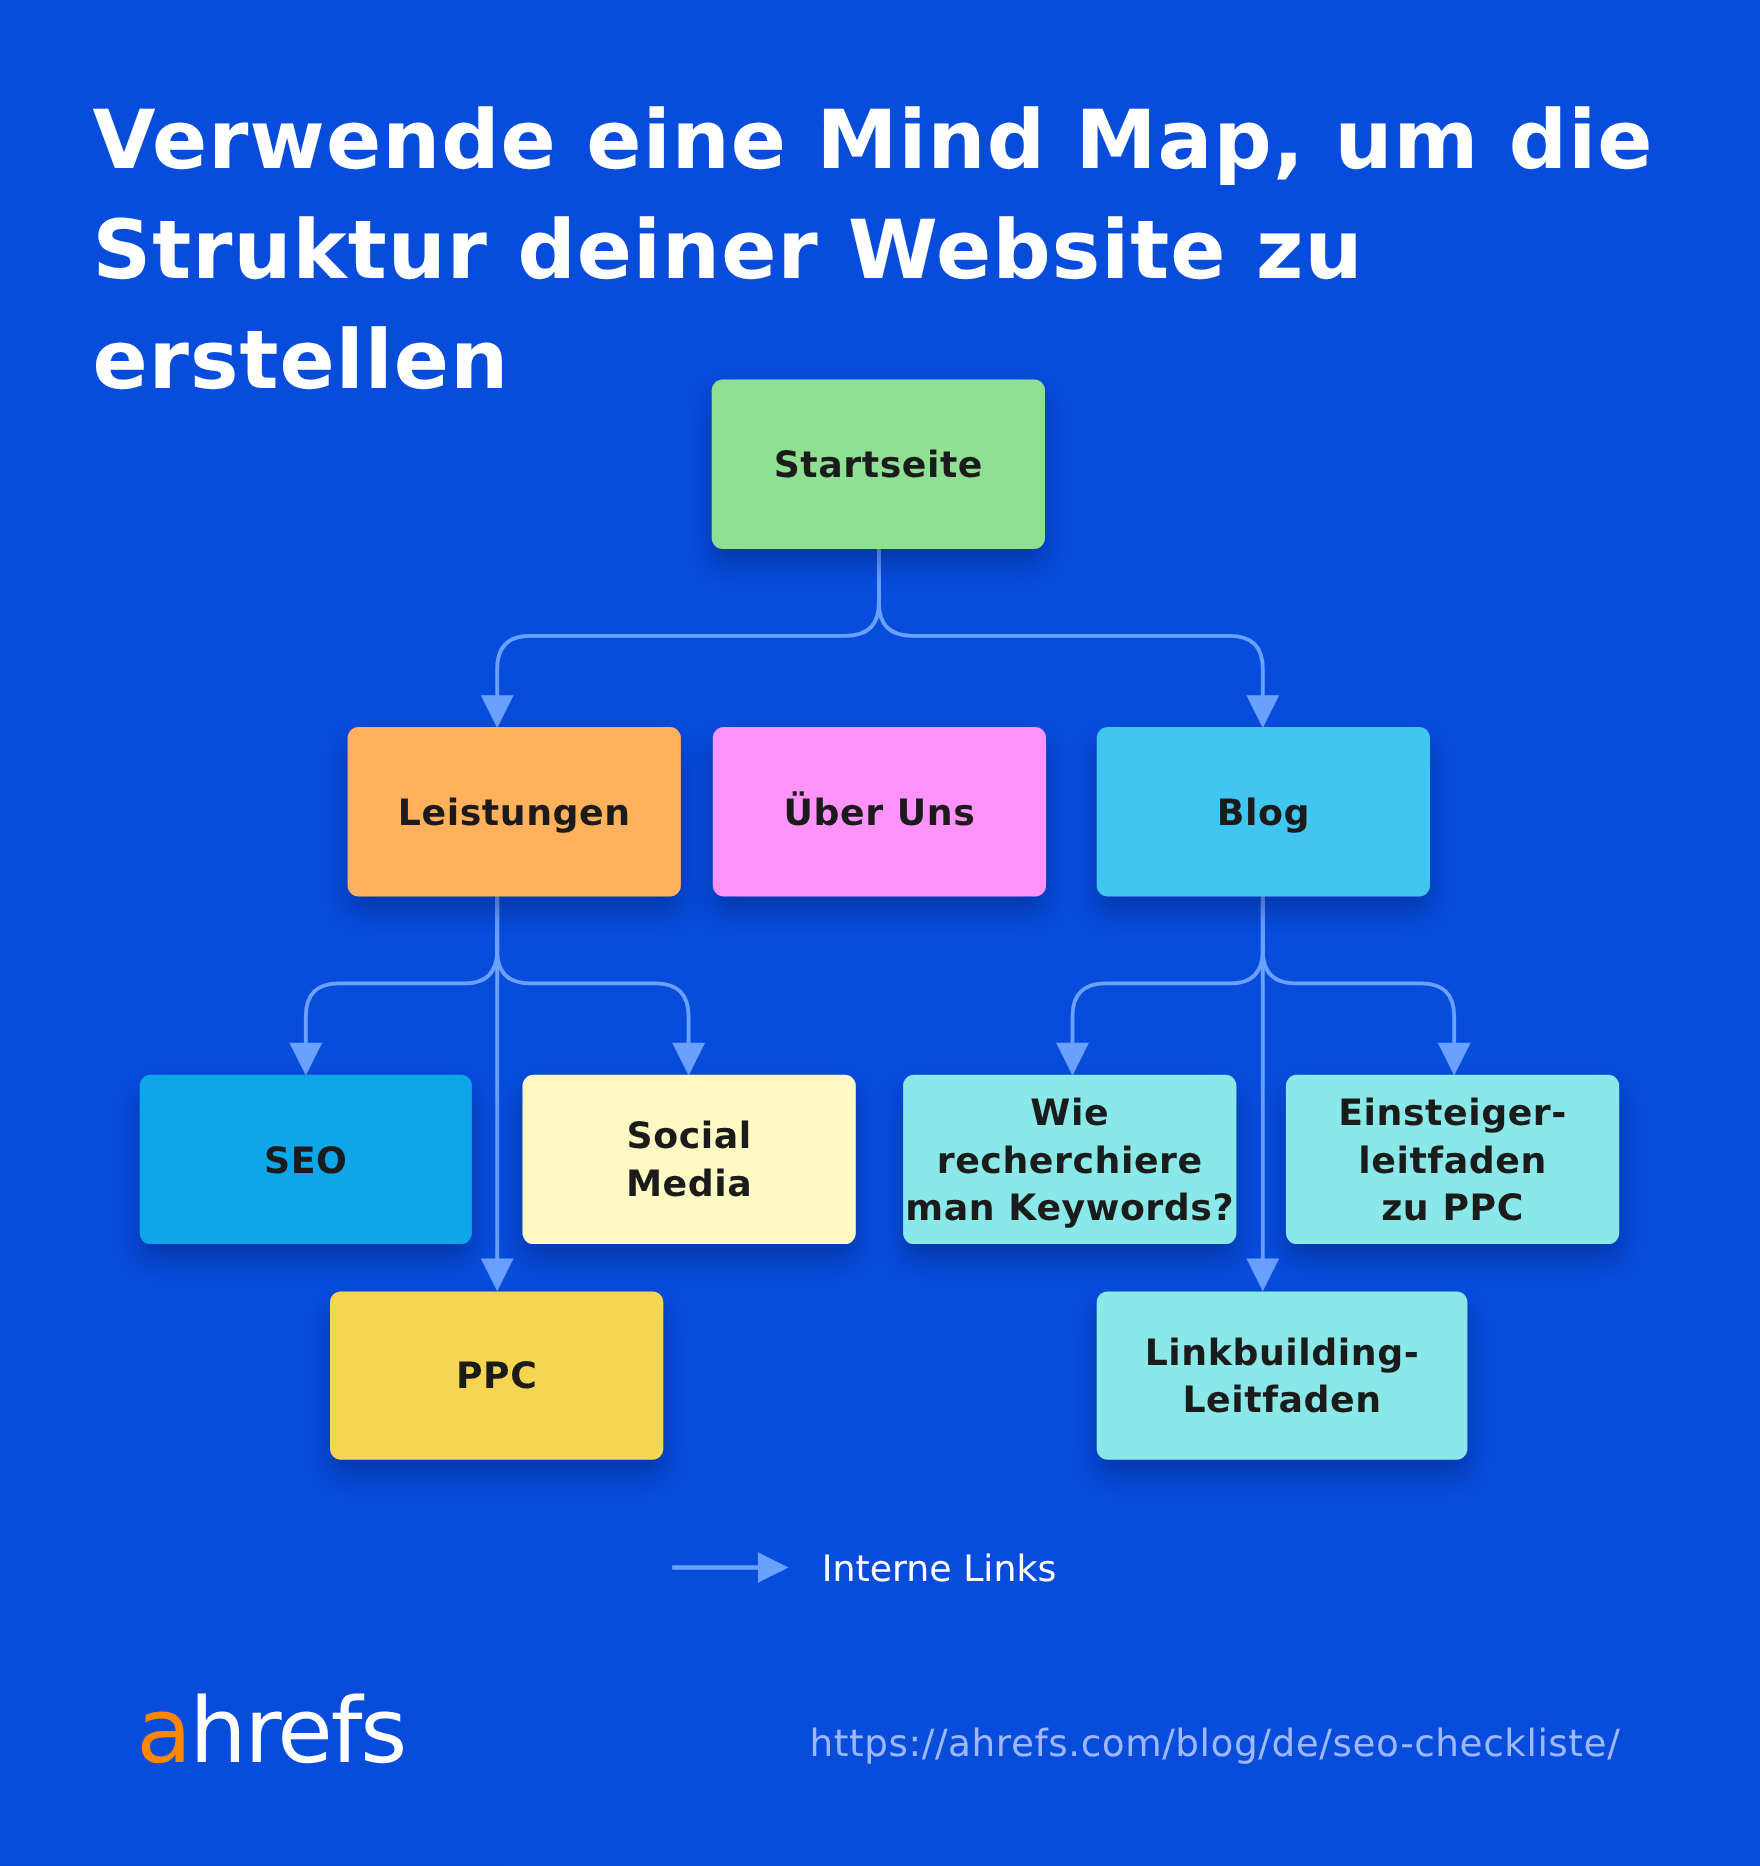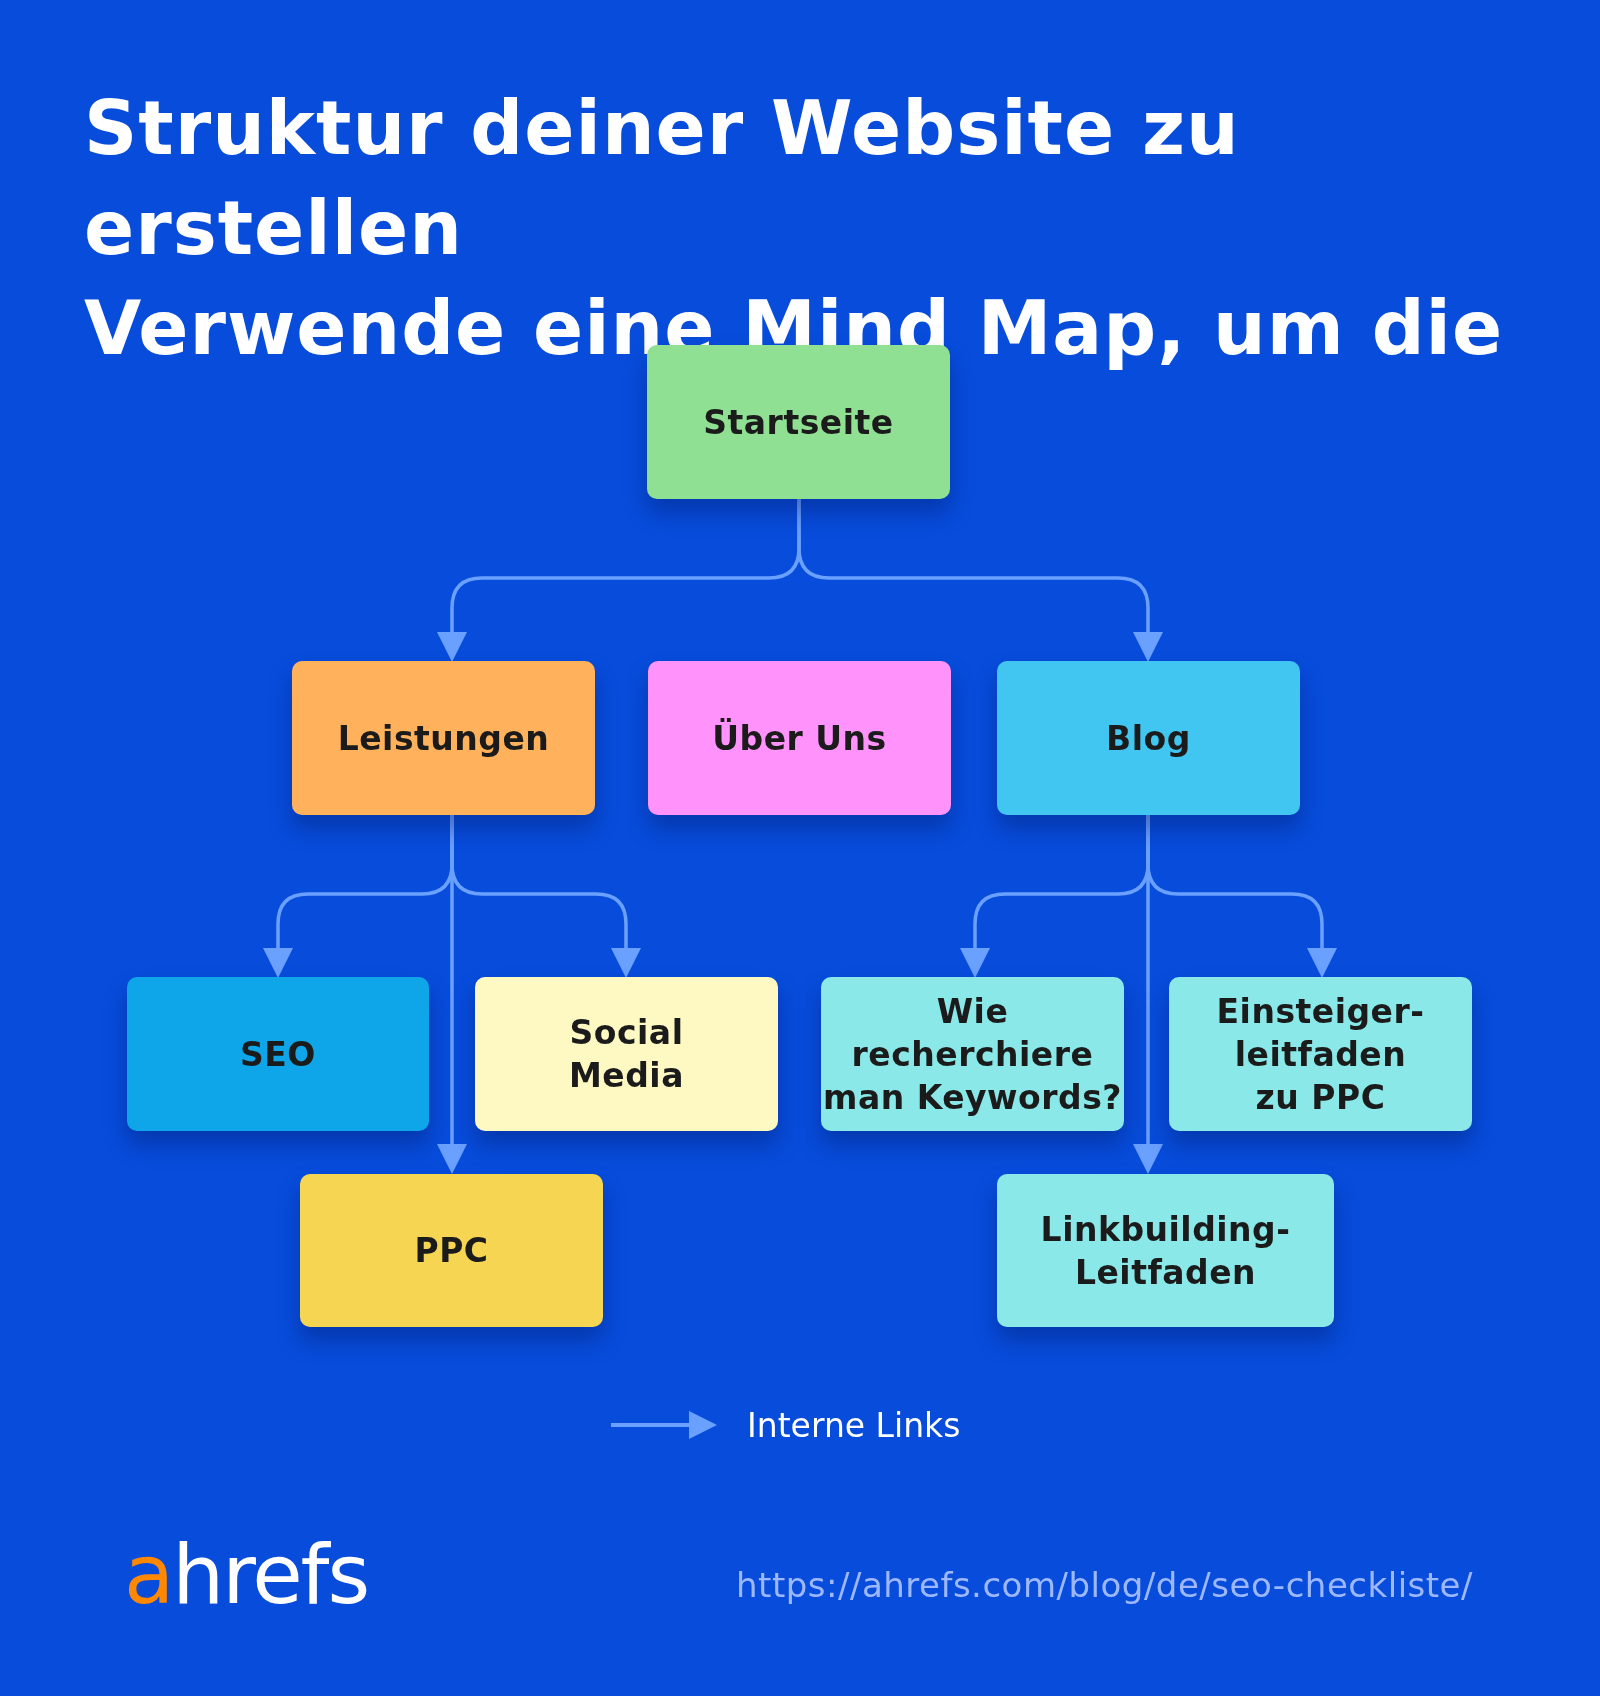--- a/index.html
+++ b/index.html
@@ -43,22 +43,22 @@
   .url {
     position: absolute; right: 127px; top: 1565px;
     color: #9eb8ff; font-size: 34px; letter-spacing: 0.5px;
     font-family: "DejaVu Sans", sans-serif;
   }
 </style>
 </head>
 <body>
 
 <h1 class="title">
+  <span>Verwende eine Mind Map, um die</span>
   <span>Struktur deiner Website zu erstellen</span>
-  <span>Verwende eine Mind Map, um die</span>
 </h1>
 
 <svg class="connectors" width="1600" height="1696">
   <defs>
     <marker id="arr" viewBox="0 0 10 10" refX="5" refY="9" markerWidth="10" markerHeight="10" orient="auto-start-reverse" markerUnits="userSpaceOnUse"></marker>
   </defs>
   <g fill="none" stroke="#6aa0ff" stroke-width="3.5" stroke-linecap="round">
 
     <path d="M799 500 V548 Q799 578 769 578 H482 Q452 578 452 608 V640"></path>
     <path d="M799 500 V548 Q799 578 829 578 H1118 Q1148 578 1148 608 V640"></path>
@@ -78,21 +78,21 @@
     <polygon points="611,948 641,948 626,978"></polygon>
     <polygon points="437,1144 467,1144 452,1174"></polygon>
     <polygon points="960,948 990,948 975,978"></polygon>
     <polygon points="1307,948 1337,948 1322,978"></polygon>
     <polygon points="1133,1144 1163,1144 1148,1174"></polygon>
   </g>
 </svg>
 
 <div class="node" style="left:647px; top:345px; width:303px; height:154px; background:#90e093;">Startseite</div>
 
-<div class="node" style="left:292px; top:661px; width:303px; height:154px; background:#ffb15c;">Leistungen</div>
+<div class="node" style="left:316px; top:661px; width:303px; height:154px; background:#ffb15c;">Leistungen</div>
 
 <div class="node" style="left:648px; top:661px; width:303px; height:154px; background:#ff92fb;">Über Uns</div>
 
 <div class="node" style="left:997px; top:661px; width:303px; height:154px; background:#40c6f0;">Blog</div>
 
 <div class="node" style="left:127px; top:977px; width:302px; height:154px; background:#0ea5e9;">SEO</div>
 
 <div class="node" style="left:475px; top:977px; width:303px; height:154px; background:#fef9c3;">Social
 Media</div>
 

